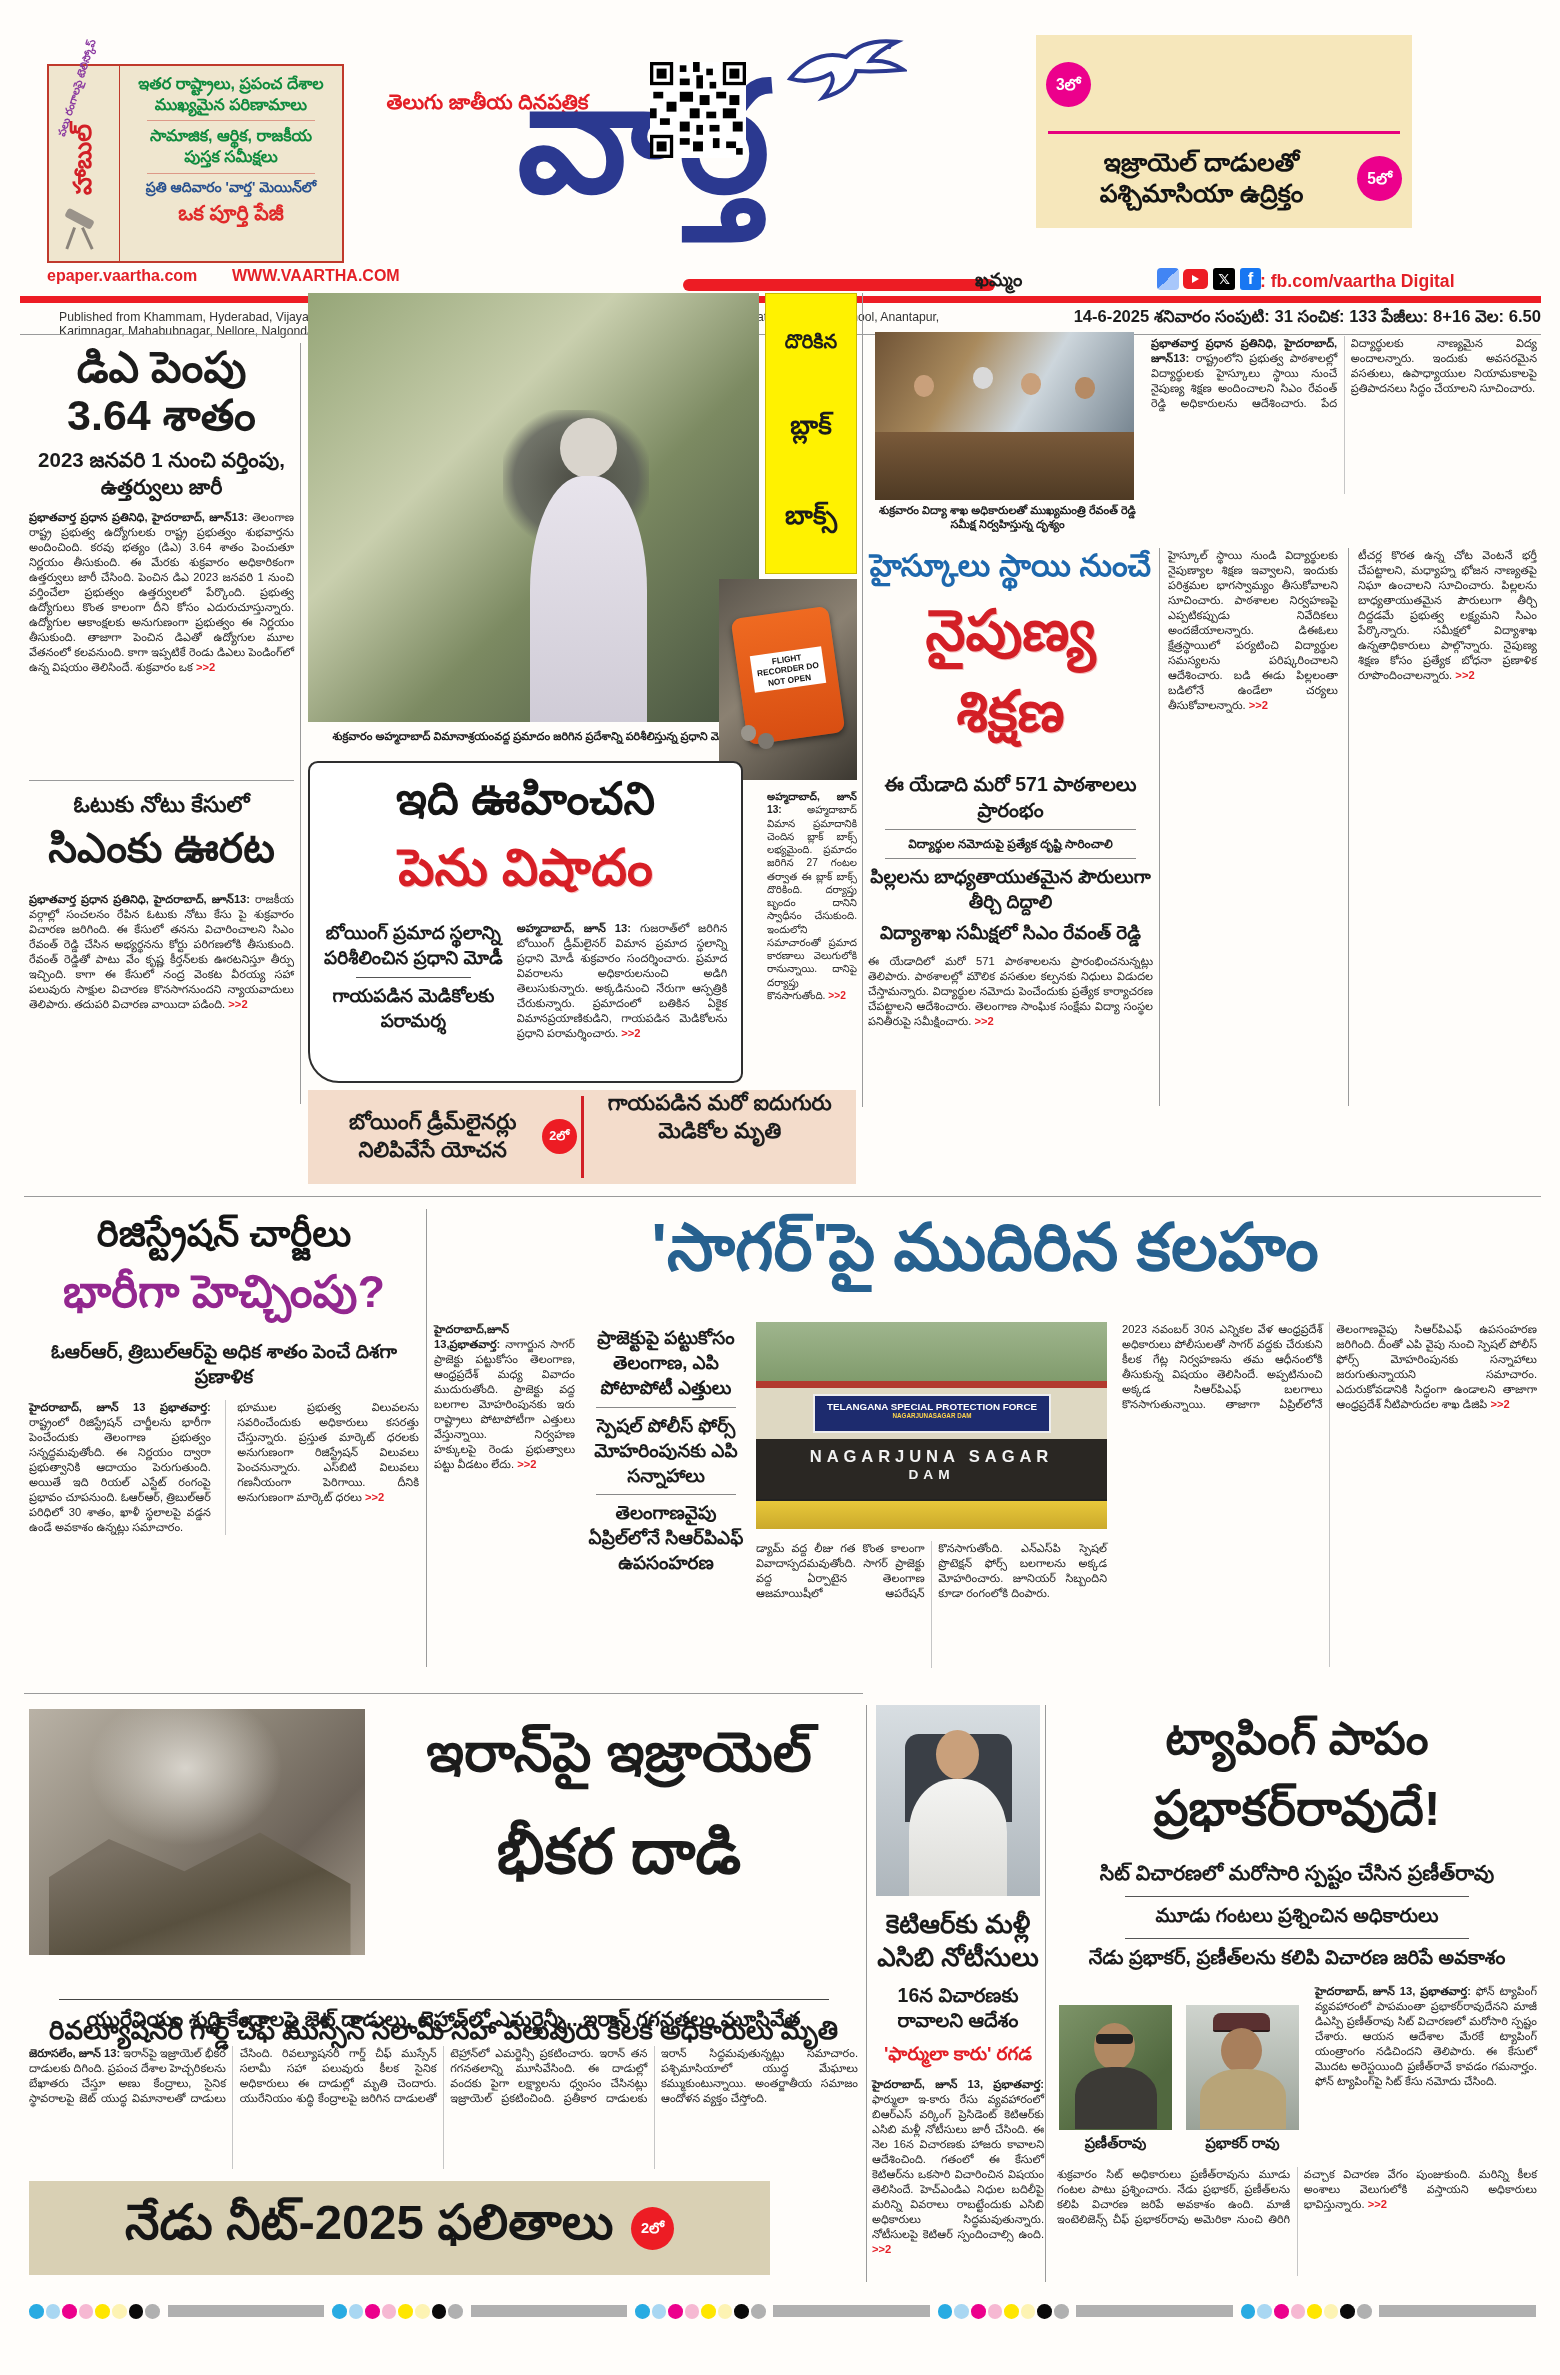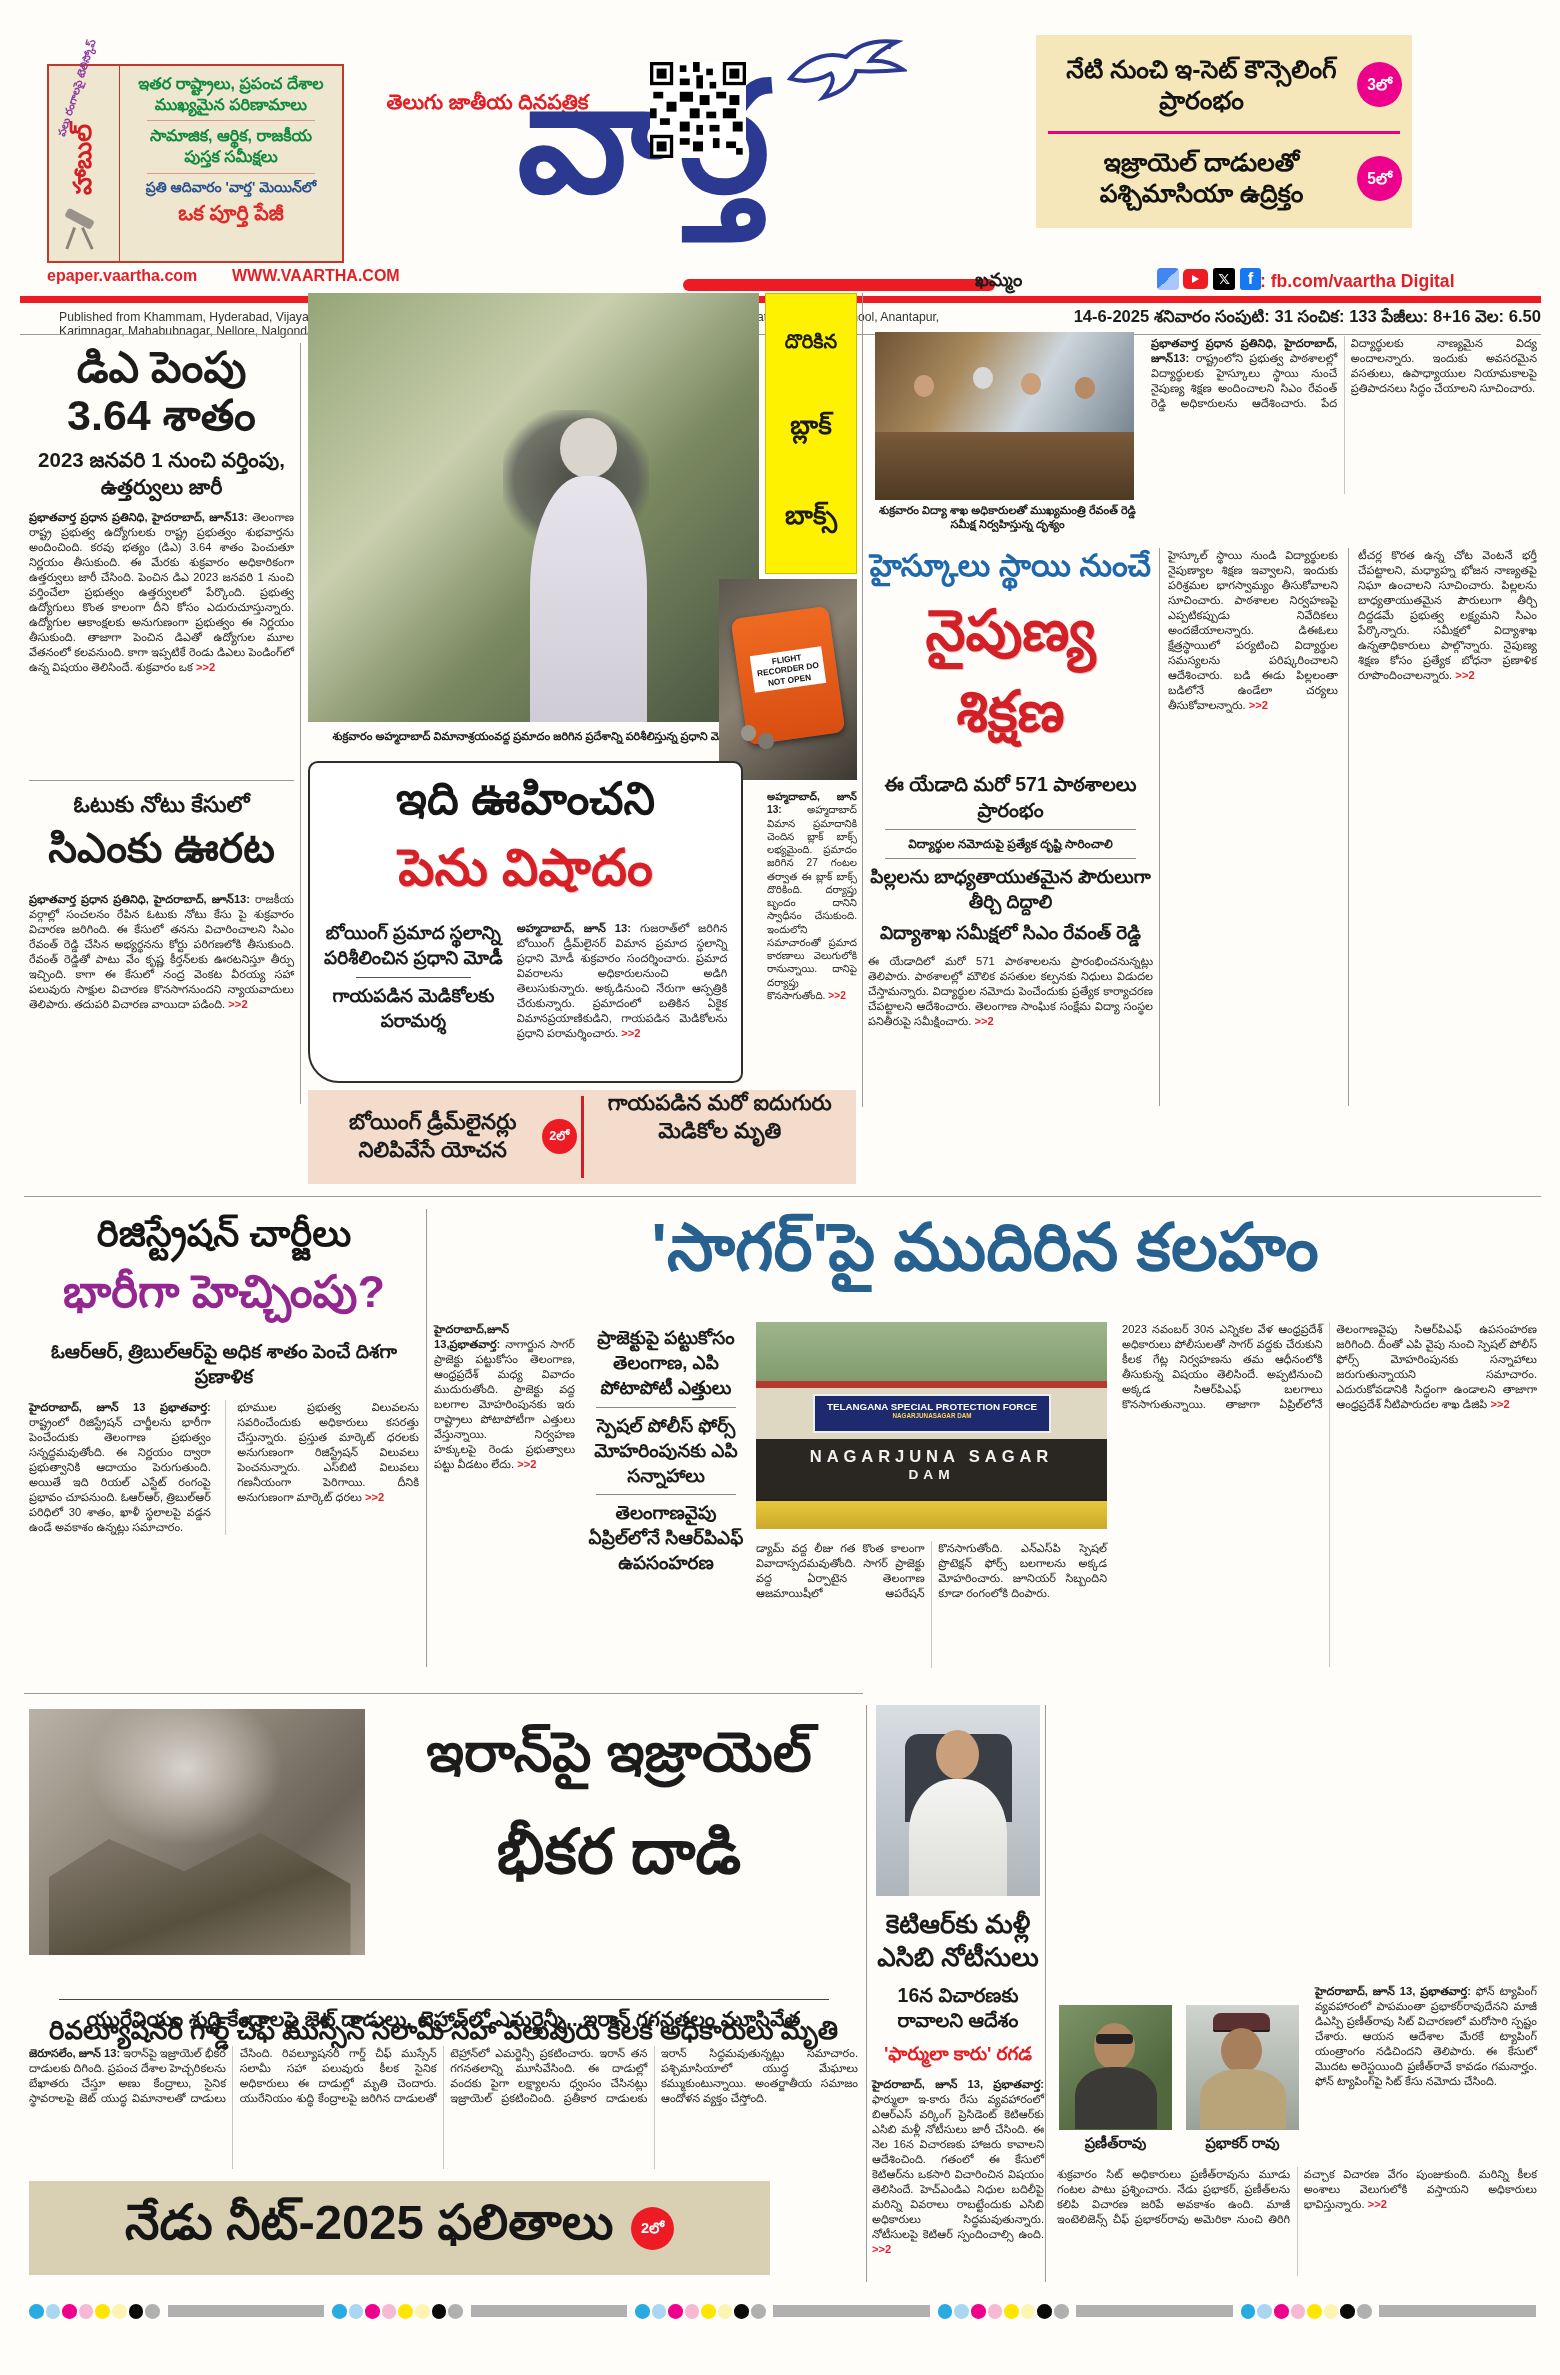--- a/index.html
+++ b/index.html
@@ -106,21 +106,20 @@
       <rect x="9" y="23" width="3" height="2"></rect>
         <rect x="13" y="24" width="3" height="3"></rect>
         <rect x="19" y="23" width="2" height="3"></rect>
       <rect x="23" y="24" width="3" height="2"></rect>
         <rect x="26" y="26" width="2" height="2"></rect>
     </g>
   </svg>
 
   <div class="abs" style="left:1036px;top:35px;width:376px;height:193px;background:#f6e7bb;padding:7.8px 9.8px;box-sizing:border-box;">
     <div style="position:relative;height:84px;display:flex;align-items:center;">
-      <div class="b c" style="flex:1;font-size:25px;line-height:1.25;color:#141414;">నేటి నుంచి ఇ-సెట్ కౌన్సెలింగ్ ప్రారంభం</div>
       <div class="badge badge-pink" style="width:45px;height:45px;font-size:15.6px;">3లో</div>
     </div>
     <div style="height:2.9px;background:#e6007e;margin:3.9px 2px;"></div>
     <div style="position:relative;height:82px;display:flex;align-items:center;">
       <div class="b c" style="flex:1;font-size:25px;line-height:1.25;color:#141414;">ఇజ్రాయెల్ దాడులతో పశ్చిమాసియా ఉద్రిక్తం</div>
       <div class="badge badge-pink" style="width:45px;height:45px;font-size:15.6px;">5లో</div>
     </div>
   </div>
 
   <div class="abs b" style="left:975px;top:269px;font-size:18.5px;">ఖమ్మం</div>
@@ -346,20 +345,29 @@
     <div class="b c" style="font-size:19.5px;line-height:1.3;margin-top:9.8px;">16న విచారణకు రావాలని ఆదేశం</div>
     <div class="b c red" style="font-size:18.5px;margin-top:9.8px;">'ఫార్ములా కారు' రగడ</div>
     <p class="small j" style="margin:7.8px 0 0;">
       <span class="dl">హైదరాబాద్, జూన్ 13, ప్రభాతవార్త:</span>
       <span>ఫార్ములా ఇ-కారు రేసు వ్యవహారంలో బిఆర్‌ఎస్ వర్కింగ్ ప్రెసిడెంట్ కెటిఆర్‌కు ఎసిబి మళ్లీ నోటీసులు జారీ చేసింది. ఈ నెల 16న విచారణకు హాజరు కావాలని ఆదేశించింది. గతంలో ఈ కేసులో కెటిఆర్‌ను ఒకసారి విచారించిన విషయం తెలిసిందే. హెచ్‌ఎండిఎ నిధుల బదిలీపై మరిన్ని వివరాలు రాబట్టేందుకు ఎసిబి అధికారులు సిద్ధమవుతున్నారు. నోటీసులపై కెటిఆర్ స్పందించాల్సి ఉంది.</span>
       <span class="jump">&gt;&gt;2</span>
     </p>
   </div>
   <div class="vline" style="left:1045px;top:1705px;height:577px;"></div>
 
+  <div class="abs" style="left:1057px;top:1713px;width:480px;">
+    <div class="b c" style="font-size:45px;">ట్యాపింగ్ పాపం</div>
+    <div class="b c" style="font-size:49px;margin-top:3.9px;">ప్రభాకర్‌రావుదే!</div>
+    <div class="b c" style="font-size:20.5px;margin-top:11.7px;">సిట్ విచారణలో మరోసారి స్పష్టం చేసిన ప్రణీత్‌రావు</div>
+    <hr style="border:0;border-top:1.5px solid #555;margin:6.8px 68px;">
+    <div class="b c" style="font-size:19.5px;">మూడు గంటలు ప్రశ్నించిన అధికారులు</div>
+    <hr style="border:0;border-top:1.5px solid #555;margin:6.8px 68px;">
+    <div class="b c" style="font-size:19.5px;">నేడు ప్రభాకర్, ప్రణీత్‌లను కలిపి విచారణ జరిపే అవకాశం</div>
+  </div>
   <div class="ph" style="left:1059px;top:2005px;width:113px;height:125px;background:linear-gradient(140deg,#7d9468,#51683f 70%);">
     <div class="head" style="left:35px;top:17.6px;width:41px;height:47px;background:#b08862;"></div>
     <div class="abs" style="left:37px;top:29px;width:37px;height:9.8px;background:#222;border-radius:3.9px;"></div>
     <div class="torso" style="left:15.6px;top:62px;width:82px;height:62px;background:#3c3a36;"></div>
   </div>
   <div class="abs cap" style="left:1059px;top:2134px;width:113px;font-size:14.6px;">ప్రణీత్‌రావు</div>
   <div class="ph" style="left:1186px;top:2005px;width:113px;height:125px;background:linear-gradient(#cfd4ce,#9aa298);">
     <div class="abs" style="left:27px;top:7.8px;width:57px;height:17.6px;background:#5a3030;border-radius:7.8px 7.8px 2px 2px;border-bottom:2.9px solid #2a1a1a;"></div>
     <div class="head" style="left:35px;top:23.4px;width:41px;height:45px;background:#a87f5c;"></div>
     <div class="torso" style="left:13.7px;top:64px;width:86px;height:60px;background:#b8a478;"></div>

